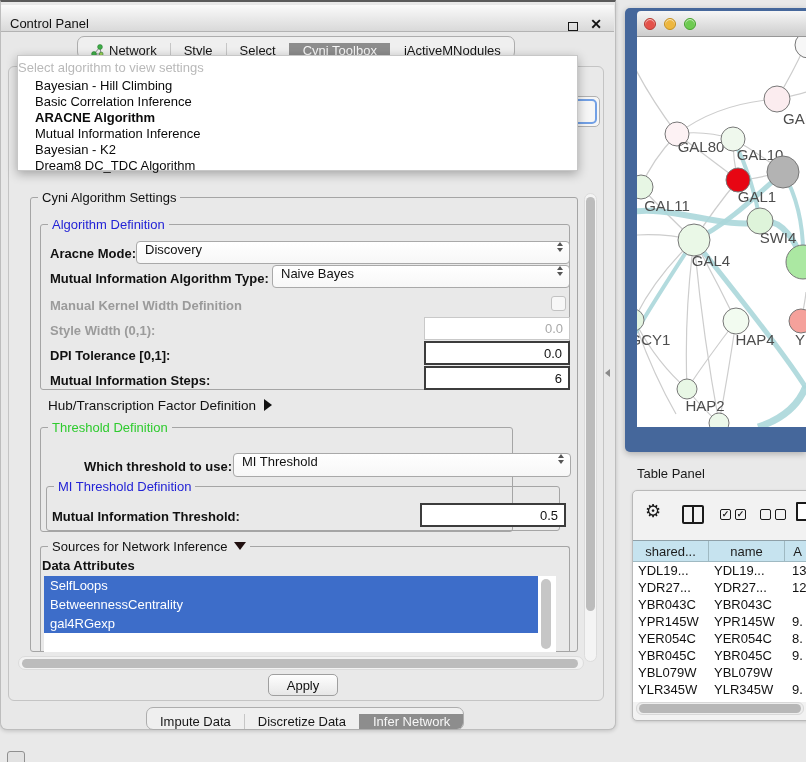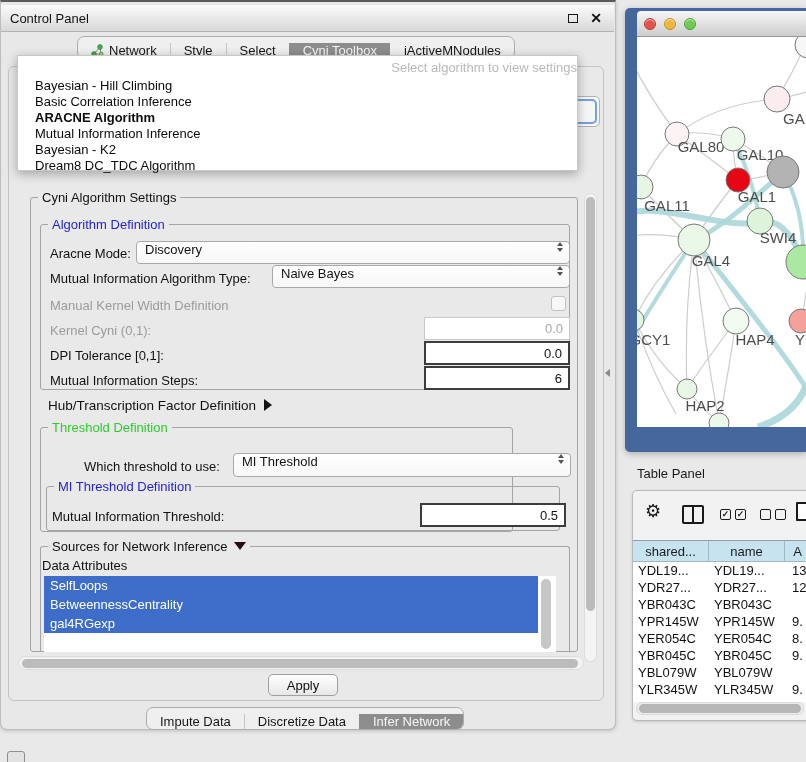--- a/index.html
+++ b/index.html
@@ -2,38 +2,38 @@
 <html><head>
 <meta charset="utf-8">
 <style>
   *{margin:0;padding:0;box-sizing:border-box}
   html,body{width:806px;height:762px}
   body{position:relative;overflow:hidden;background:#e9e9e9;font-family:"Liberation Sans",sans-serif;color:#111;font-size:13px}
   .abs{position:absolute}
 
   
   [data-name="control-panel-window"]{left:0;top:3;width:616px;height:730px;background:#e8e8e8;border:1px solid #bdbdbd;border-top:2px solid #5a5a5a;border-radius:0 0 7px 7px;box-shadow:0 1px 4px rgba(0,0,0,.18)}
-  [data-name="control-panel-titlebar"]{left:1px;top:5px;width:613px;height:27px;background:linear-gradient(#fafafa,#d9d9d9);border-bottom:1px solid #b3b3b3;display:flex;align-items:center;padding:0 12px 0 9px}
+  [data-name="control-panel-titlebar"]{left:1px;top:5px;width:613px;height:27px;background:linear-gradient(#fafafa,#d9d9d9);border-bottom:1px solid #b3b3b3;display:flex;align-items:flex-end;padding:0 12px 0 9px}
   [data-name="float-icon"]{margin-left:auto;width:10px;height:9px;border:1.5px solid #161616;margin-right:12px}
   [data-name="close-icon"]{font-weight:bold;font-size:14px;line-height:14px;color:#111}
   .tabbar{display:flex;align-items:flex-end;height:23px;background:#efefef;border:1px solid #adadad;border-radius:7px;overflow:hidden}
   .tab{display:flex;align-items:center;gap:5px;padding:0 13px;font-size:13px;color:#161616;background:transparent}
   .tab + .tab{border-left:1px solid #c6c6c6}
   .tab.sel{background:#8d8d8d;color:#f7f7f7;border-left-color:#8d8d8d}
   .tab.sel + .tab{border-left-color:#8d8d8d00}
   [data-name="top-tabbar"]{left:77px;top:36px}
   [data-name="bottom-tabbar"]{left:146px;top:707px}
 
   [data-name="tab-content-frame"]{left:8px;top:66px;width:596px;height:635px;border:1px solid #c4c4c4;border-radius:6px;background:#e9e9e9}
   [data-name="hidden-combo-fragment"]{left:566px;top:96px;width:34px;height:31px;border:1px solid #b0b0b0;border-radius:5px;background:#f6f6f6;z-index:1}
   [data-name="hidden-combo-fragment"] .ring{position:absolute;left:2px;top:2px;right:2px;bottom:2px;border:2.5px solid #72a0e5;border-radius:5px}
 
   
   [data-name="algorithm-dropdown"]{left:17px;top:55px;width:561px;height:116px;background:#fff;border:1px solid #c7c7c7;box-shadow:0 3px 10px rgba(0,0,0,.30);z-index:5;padding-top:3px}
-  [data-name="algorithm-dropdown-placeholder"]{text-align:right;color:#b9b9b9;font-size:13px;height:19px;line-height:17px}
+  [data-name="algorithm-dropdown-placeholder"]{text-align:left;color:#b9b9b9;font-size:13px;height:19px;line-height:17px}
   .dd-item{padding-left:17px;height:16px;line-height:15px;font-size:13px;color:#0a0a0a;white-space:nowrap}
   .dd-sel{font-weight:bold}
 
   
   [data-name="settings-vscrollbar"]{left:584px;top:193px;width:13px;height:469px;background:#f4f4f4;border:1px solid #dcdcdc;border-radius:7px;z-index:2}
   [data-name="settings-vscrollbar-thumb"]{left:1px;top:3px;width:9px;height:414px;background:#bcbcbc;border-radius:5px}
   [data-name="settings-hscrollbar"]{left:18px;top:656px;width:566px;height:14px;background:#f2f2f2;border:1px solid #dcdcdc;border-radius:7px;z-index:2}
   [data-name="settings-hscrollbar-thumb"]{left:3px;top:1.5px;width:556px;height:9px;background:#bcbcbc;border-radius:5px}
 
   
@@ -41,21 +41,21 @@
   .chip{position:absolute;top:-8px;left:7px;background:#e9e9e9;padding:0 4px;font-size:13px;line-height:15px;white-space:nowrap}
   .chip.blue{color:#2323d6}
   .chip.green{color:#2ecb2e}
   [data-name="group-cyni-settings"]{left:30px;top:197px;width:548px;height:455px}
   [data-name="group-algorithm-definition"]{left:40px;top:224px;width:530px;height:166px}
   [data-name="group-threshold-definition"]{left:40px;top:427px;width:473px;height:105px}
   [data-name="group-mi-threshold"]{left:46px;top:486px;width:514px;height:45px}
   [data-name="group-sources"]{left:40px;top:546px;width:530px;height:106px;border-bottom:none;border-bottom-left-radius:0;border-bottom-right-radius:0}
 
   .lbl{position:absolute;font-size:13px;white-space:nowrap}
-  .b{font-weight:normal}
+  .b{font-weight:bold}
   .dis{color:#9b9b9b}
 
   .combo{position:absolute;background:linear-gradient(#ffffff,#f7f7f7);border:1px solid #a9a9a9;border-radius:4px;display:flex;padding-left:8px;font-size:13px}
   .combo .spin{margin-left:auto;width:17px;display:flex;flex-direction:column;align-items:center;gap:2px;padding-right:2px}
   .combo .spin i{width:0;height:0;border-left:3.5px solid transparent;border-right:3.5px solid transparent}
   .combo .spin .up{border-bottom:4px solid #555}
   .combo .spin .dn{border-top:4px solid #555}
 
   .field{position:absolute;background:#fff;border:2px solid #3c3c3c;text-align:right;padding:0 6px;font-size:13px;display:flex;align-items:center;justify-content:flex-end}
   .field.dis{border:1px solid #c9c9c9;color:#a9a9a9}
@@ -191,21 +191,21 @@
   <span>Naive Bayes</span>
   <span class="spin" data-name="combo-spinner-icon">
       <i class="up"></i>
       <i class="dn"></i>
     </span>
 </div>
 
 <div class="lbl b dis" style="left:50px;top:298px" data-name="manual-kernel-label">Manual Kernel Width Definition</div>
 <div class="abs" data-name="manual-kernel-checkbox"></div>
 
-<div class="lbl b dis" style="left:50px;top:323px" data-name="kernel-width-label">Kernel Cyni (0,1):</div>
+<div class="lbl b dis" style="left:50px;top:323px" data-name="kernel-width-label">Style Width (0,1):</div>
 <div class="field dis" style="left:424px;top:317px;width:146px;height:23px" data-name="kernel-width-field">0.0</div>
 
 <div class="lbl b" style="left:50px;top:348px" data-name="dpi-tolerance-label">DPI Tolerance [0,1]:</div>
 <div class="field" style="left:424px;top:341px;width:146px;height:24px" data-name="dpi-tolerance-field">0.0</div>
 
 <div class="lbl b" style="left:50px;top:373px" data-name="mi-steps-label">Mutual Information Steps:</div>
 <div class="field" style="left:424px;top:366px;width:146px;height:24px" data-name="mi-steps-field">6</div>
 
 <div class="lbl" style="left:48px;top:398px;font-size:13.5px" data-name="hub-definition-toggle">
   <span>Hub/Transcription Factor Definition</span><span class="arrow-right" data-name="chevron-right-icon"></span>

